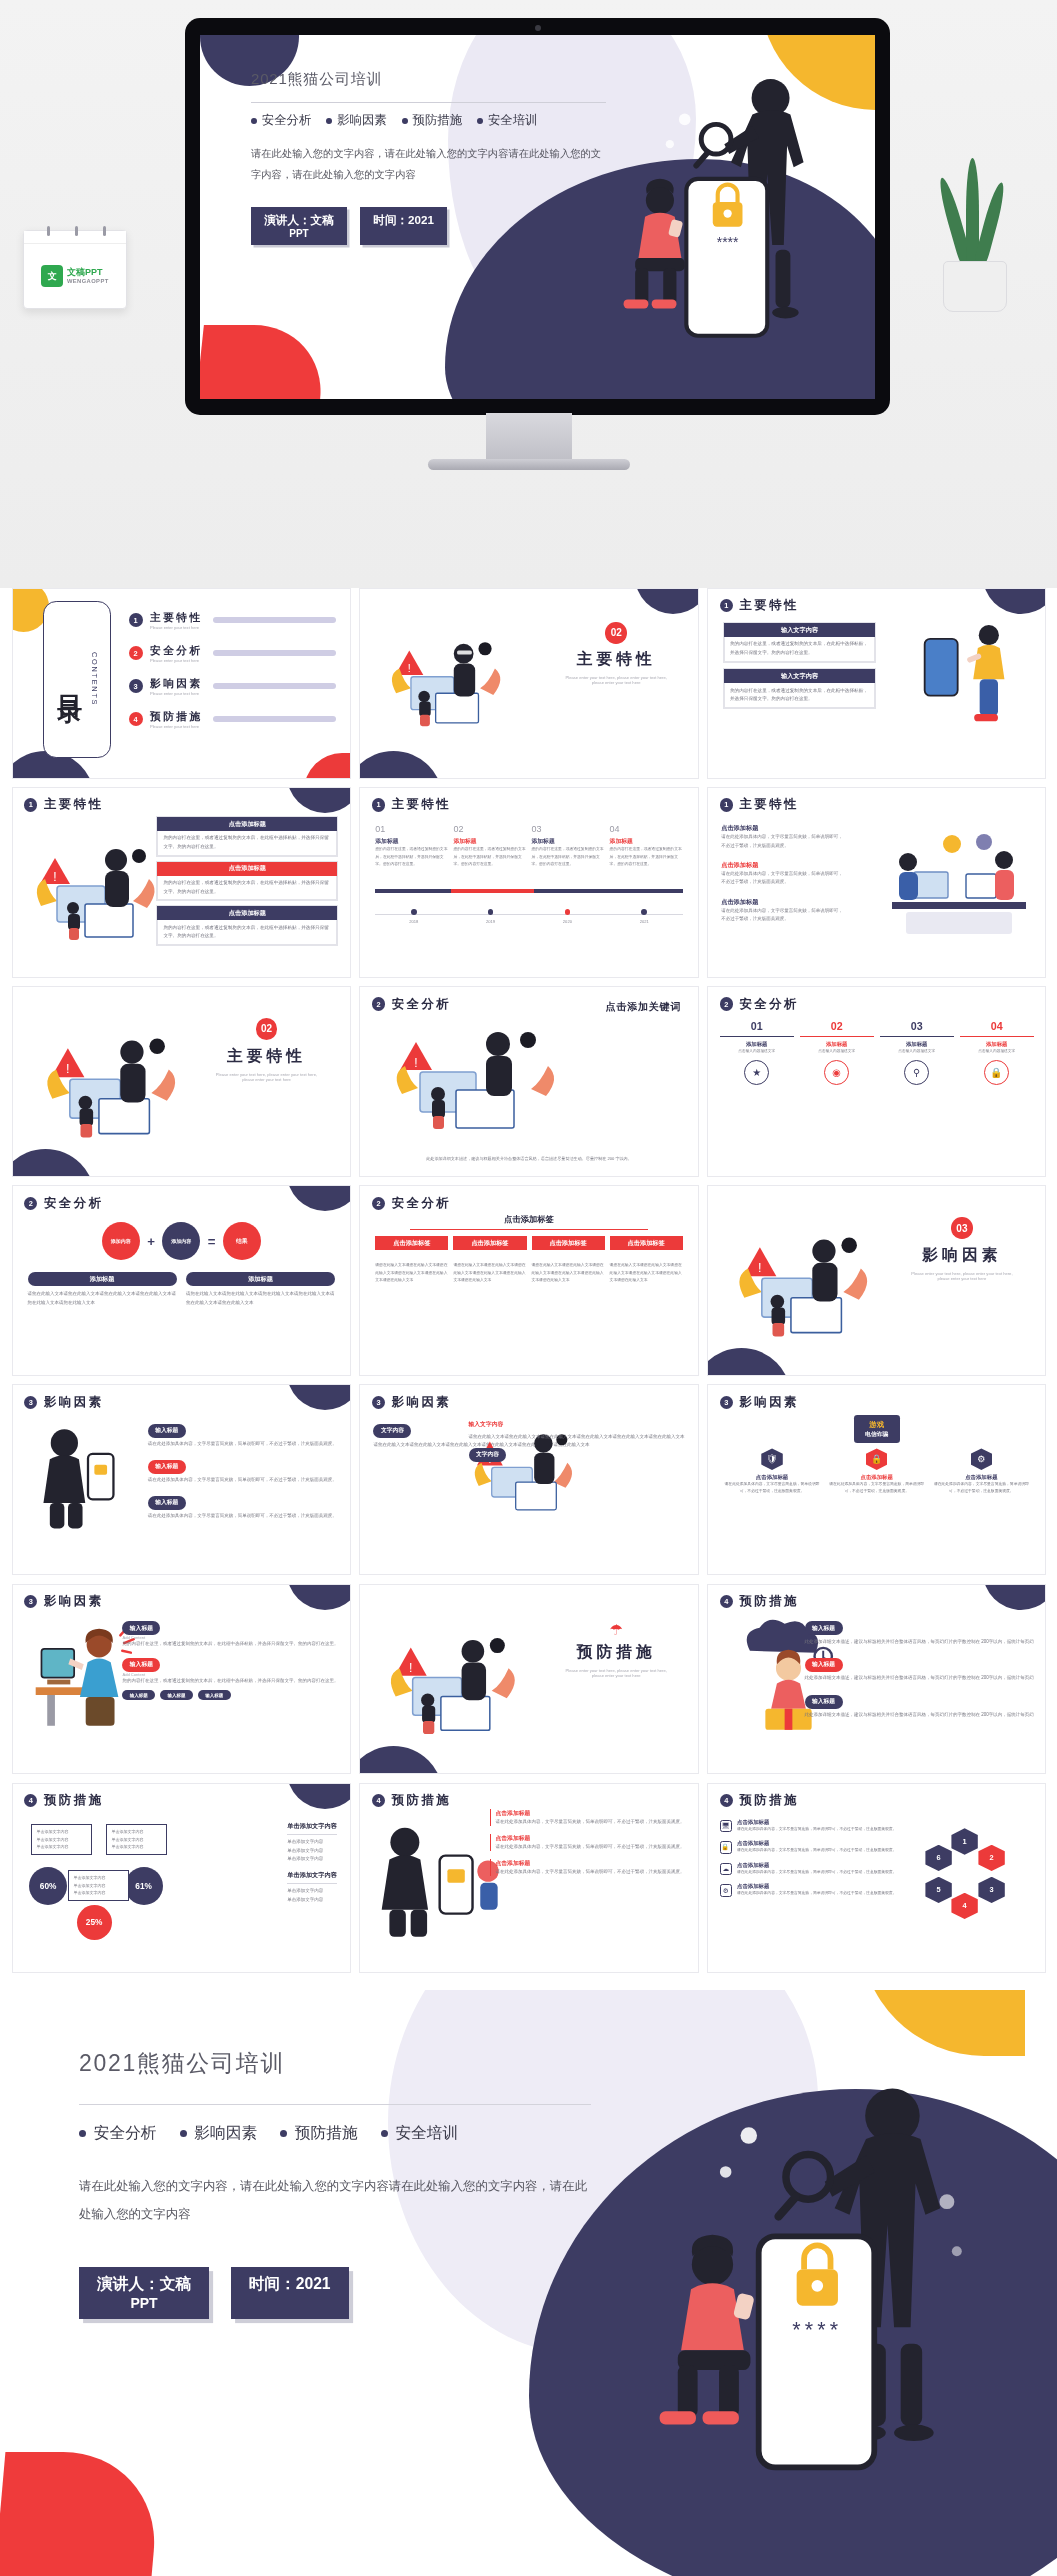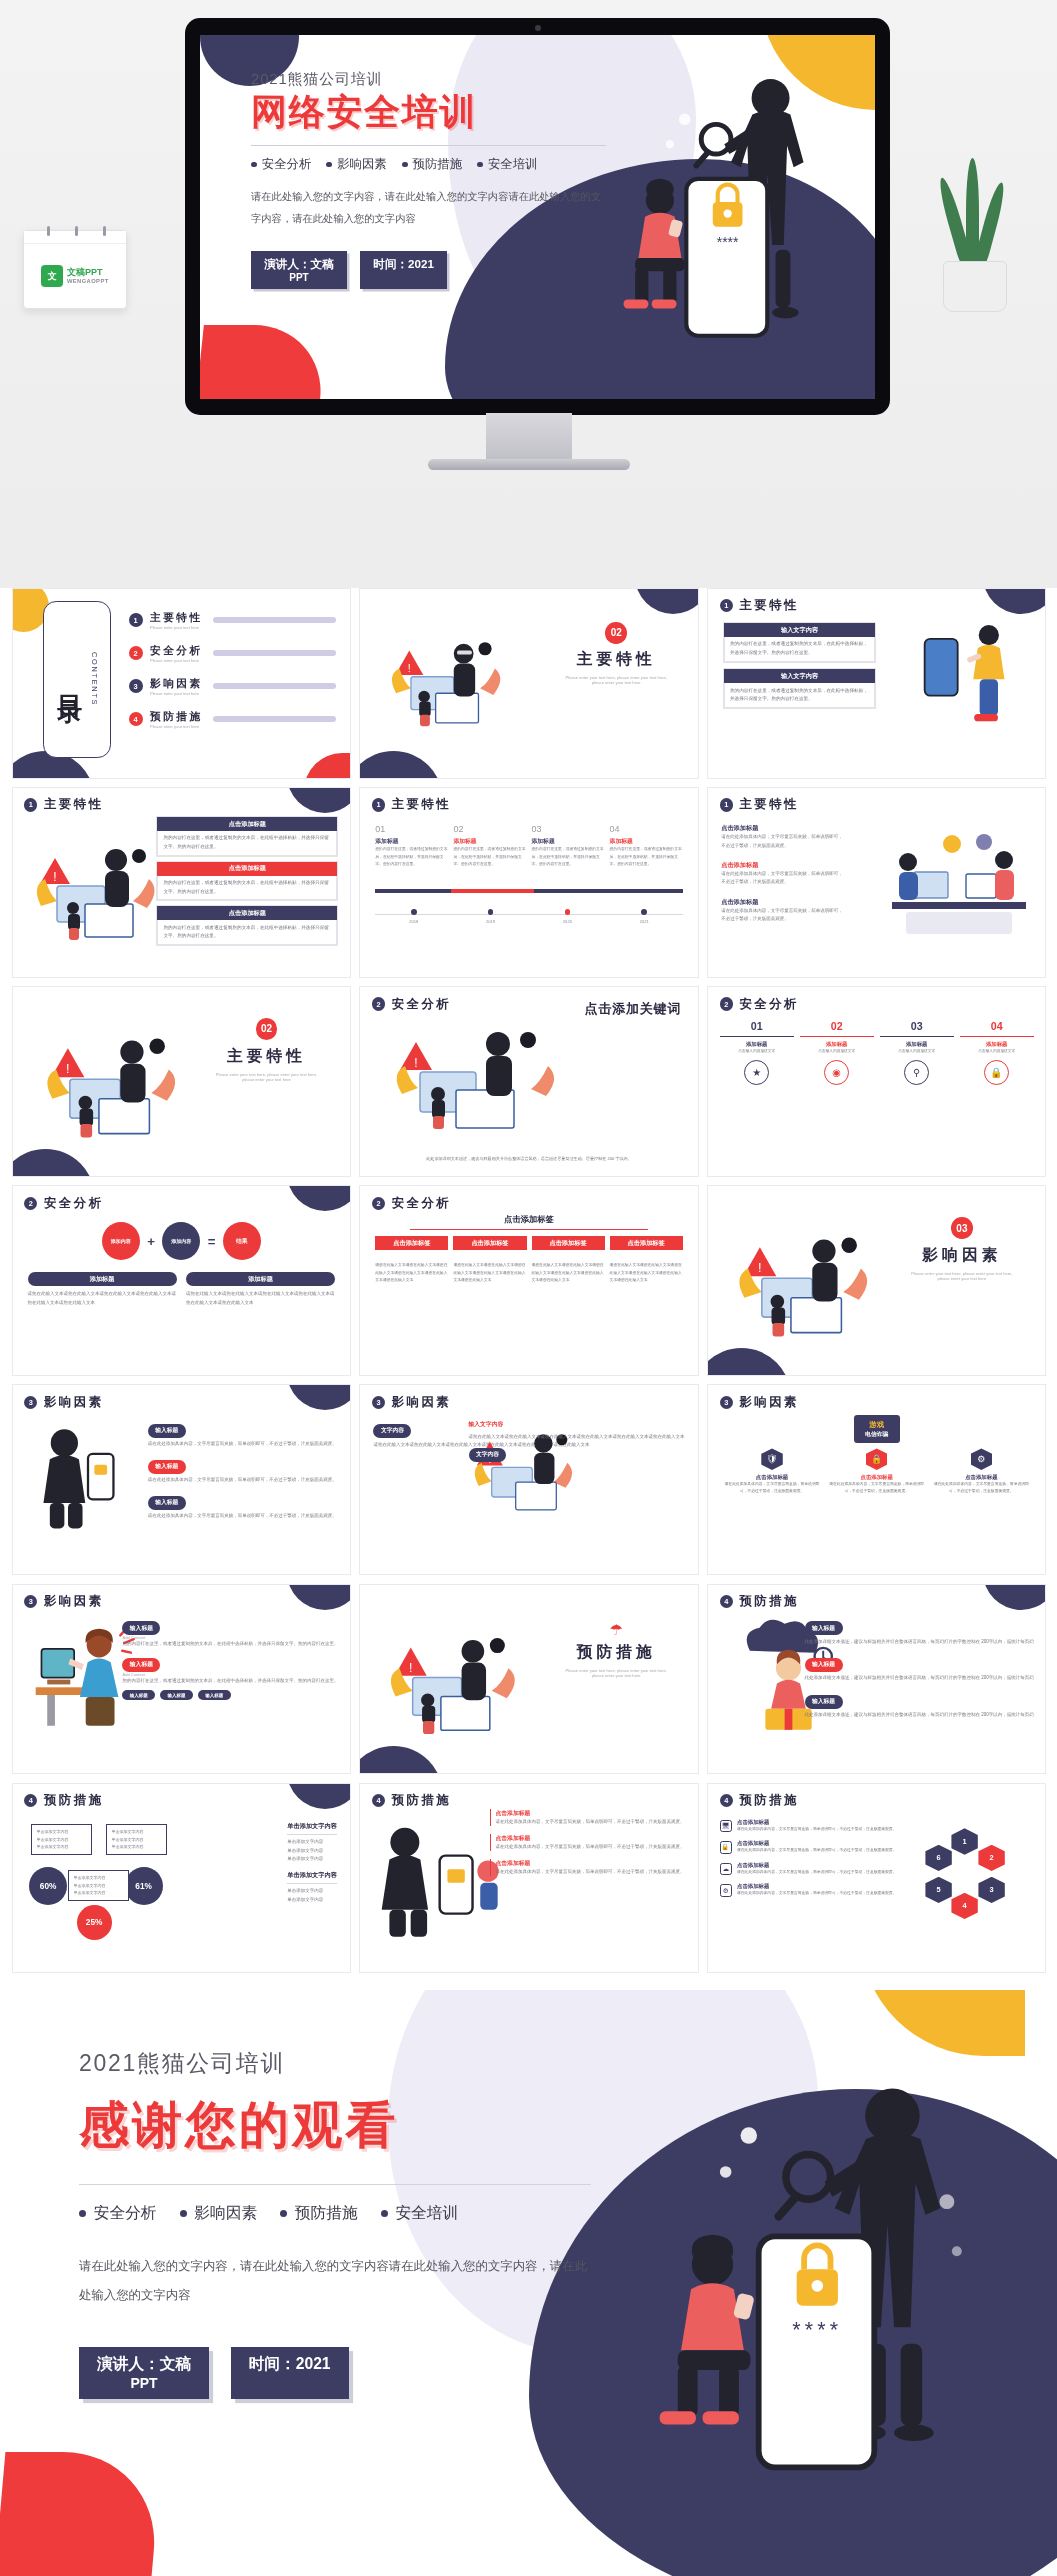--- a/index.html
+++ b/index.html
@@ -163,21 +163,20 @@
           <rect x="100" y="200" width="14" height="20" rx="4" fill="#f3d2c4" transform="rotate(14 107 210)"></rect>
         </g>
 
         <circle cx="118" cy="78" r="7" fill="#fff" opacity=".85"></circle>
         <circle cx="100" cy="108" r="5" fill="#fff" opacity=".8"></circle>
         <circle cx="276" cy="126" r="6" fill="#fff" opacity=".7"></circle>
       </svg>
 
       <div class="hero-body">
         <div class="hero-kicker">2021熊猫公司培训</div>
-        <div class="hero-title">网络安全培训</div>
         <div class="hero-rule"></div>
         <div class="hero-bullets">
           <span>
               <i class="dot"></i>
               <b style="font-weight:normal">安全分析</b>
             </span>
           <span>
               <i class="dot"></i>
               <b style="font-weight:normal">影响因素</b>
             </span>
@@ -466,21 +465,21 @@
       <div style="font-size:15.7px;font-weight:bold;letter-spacing:4.1px">主要特性</div>
       <div class="tiny-en" style="margin-top:5px;width:107px">Please enter your text here, please enter your text here, please enter your text here</div>
     </div>
   </div>
 
   <div class="slide">
     <div class="s-head">
       <div class="s-num">2</div>
       <div class="s-title">安全分析</div>
     </div>
-    <div style="position:absolute;right:16.5px;top:13.2px;font-size:13px;font-weight:bold;letter-spacing:0.8px">点击添加关键词</div>
+    <div style="position:absolute;right:16.5px;top:13.2px;font-size:10px;font-weight:bold;letter-spacing:0.8px">点击添加关键词</div>
     <svg viewBox="0 0 200 110" style="position:absolute;left:20px;top:35px;width:200">
       <path d="M36 20 l16 28 -32 0z" fill="#ec3a3a"></path>
         <text x="36" y="45" font-size="12" fill="#fff" text-anchor="middle" font-family="Liberation Sans">!</text>
       <path d="M22 72 q-12 -20 3 -28 q5 16 13 22z" fill="#f5b72e"></path>
       <path d="M166 74 q15 -18 2 -30 q-8 17 -17 23z" fill="#ef8a6a"></path>
       <rect x="40" y="50" width="56" height="40" rx="3" fill="#cfe0f2" stroke="#7f9fd0" stroke-width="1.5"></rect>
       <rect x="76" y="68" width="58" height="38" rx="2" fill="#fff" stroke="#3b5f9e" stroke-width="1.5"></rect>
       <circle cx="118" cy="22" r="12" fill="#23232e"></circle>
       <rect x="106" y="34" width="26" height="40" rx="8" fill="#23232e"></rect>
       <circle cx="148" cy="18" r="8" fill="#1b1b24"></circle>
@@ -934,21 +933,20 @@
       <rect x="140" y="288" width="20" height="30" rx="6" fill="#f3d2c4" transform="rotate(14 150 303)"></rect>
     </g>
     <circle cx="156" cy="96" r="10" fill="#fff" opacity=".9"></circle>
     <circle cx="128" cy="140" r="7" fill="#fff" opacity=".85"></circle>
     <circle cx="396" cy="176" r="9" fill="#fff" opacity=".6"></circle>
     <circle cx="408" cy="236" r="6" fill="#fff" opacity=".5"></circle>
   </svg>
 
   <div class="t-body">
     <div class="t-kicker">2021熊猫公司培训</div>
-    <div class="t-title">感谢您的观看</div>
     <div class="t-rule"></div>
     <div class="t-bullets">
       <span>
           <i class="t-dot"></i>
           <b style="font-weight:normal">安全分析</b>
         </span>
       <span>
           <i class="t-dot"></i>
           <b style="font-weight:normal">影响因素</b>
         </span>

